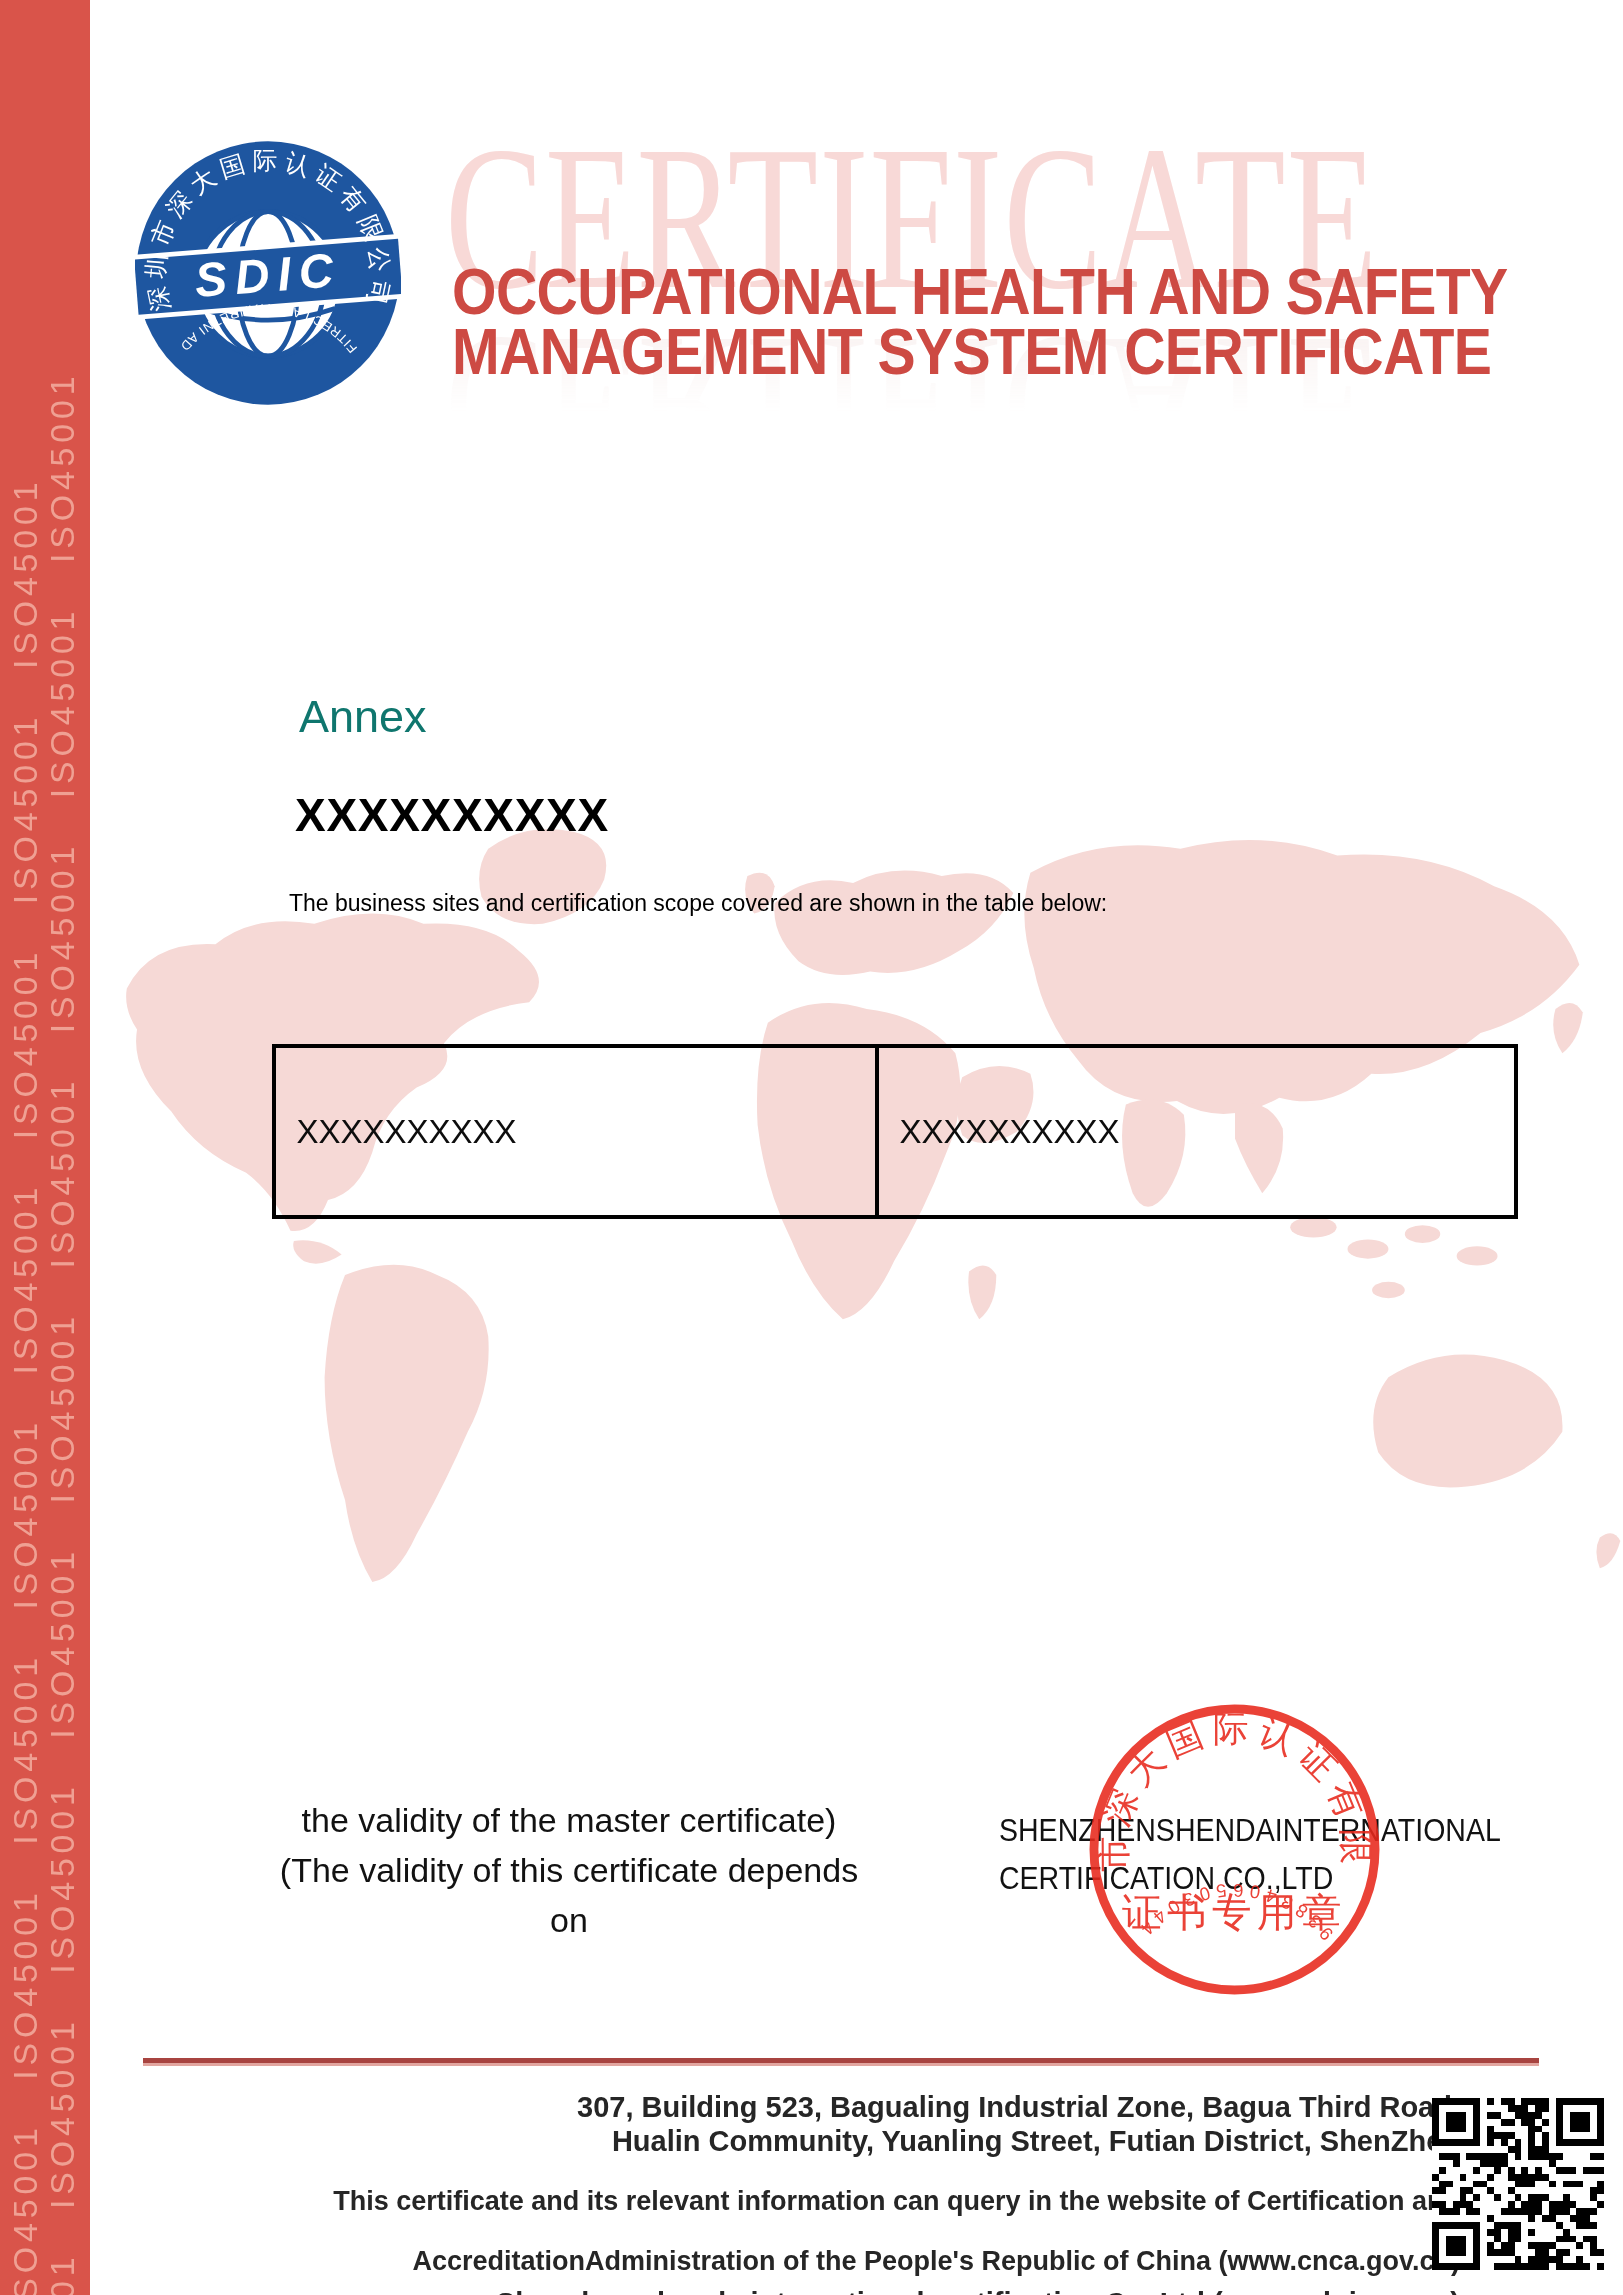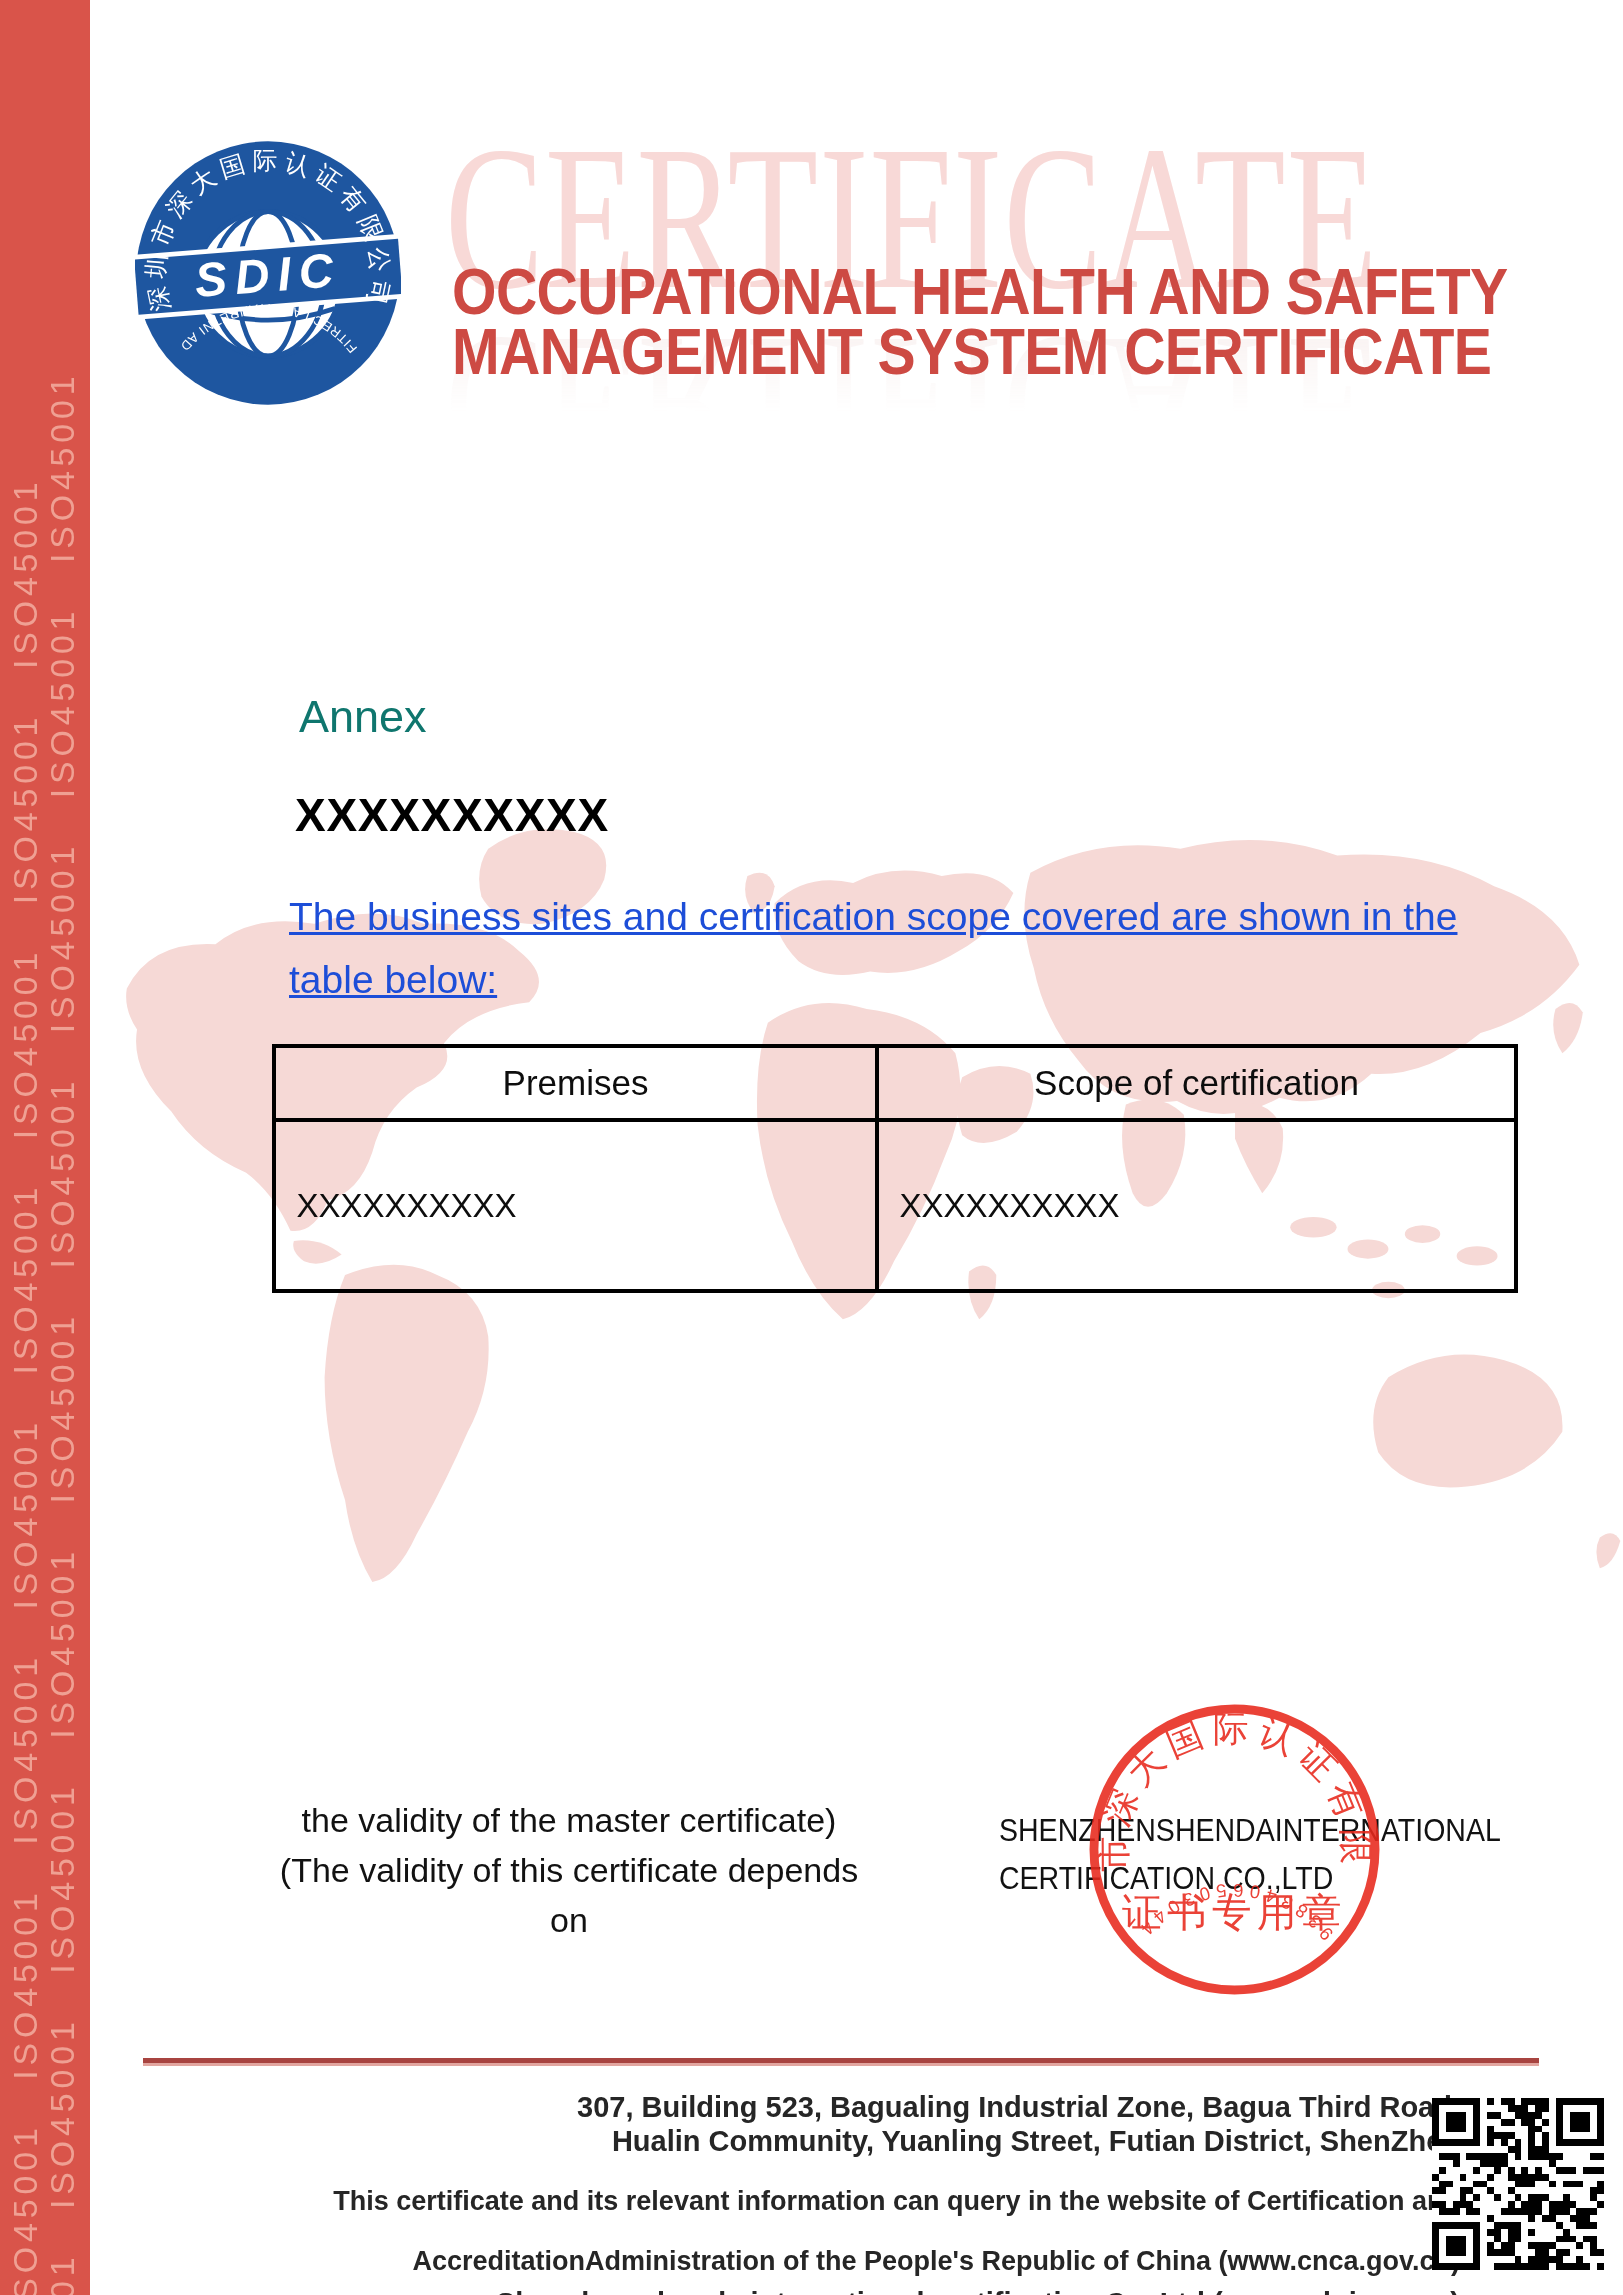--- a/index.html
+++ b/index.html
@@ -41,21 +41,21 @@
     position:absolute;left:452px;top:262px;color:#cd4a43;font-weight:700;
     font-size:65px;line-height:.92;letter-spacing:-0.7px;white-space:nowrap;
     transform:scaleX(.88);transform-origin:0 0;
   }
   
   .cert-no{position:absolute;left:0;top:465px;width:1494px;text-align:right;font-size:35px;color:#121212;}
   .cert-no .val{margin-left:29px;}
   
   .annex{position:absolute;left:299px;top:691px;font-size:45px;color:#0f766e;}
   .org-name{position:absolute;left:295px;top:788px;font-size:46px;font-weight:700;color:#000;letter-spacing:0.7px;}
-  .intro{position:absolute;left:289px;top:885px;width:1190px;font-size:39px;line-height:1.62;color:#1d4ed8;text-decoration:underline;}
+  .intro{position:absolute;left:289px;top:885px;width:1190px;font-size:23px;line-height:1.62;color:#000000;}
   
   .cert-table{position:absolute;left:272px;top:1044px;border-collapse:collapse;table-layout:fixed;width:1242px;}
   .cert-table td{border:4.8px solid #000;background:transparent;}
   .cert-table .hdr td{height:68px;text-align:center;font-size:35px;color:#0d0d0d;}
   .cert-table .row td{height:165px;font-size:33px;color:#0d0d0d;padding-left:20.5px;vertical-align:middle;}
   
   .validity{position:absolute;left:265px;top:1796px;width:608px;text-align:center;font-size:34px;line-height:1.47;color:#121212;}
   .issuer{position:absolute;left:999px;top:1807px;width:477px;font-size:31px;line-height:1.55;color:#121212;
           transform:scaleX(.92);transform-origin:0 0;}
   .issuer .jline{display:flex;justify-content:space-between;}
@@ -145,24 +145,20 @@
   <div class="annex">Annex</div>
   <div class="org-name">XXXXXXXXXX</div>
   <div class="intro">The business sites and certification scope covered are shown in the table below:</div>
 
   <table class="cert-table">
     <colgroup>
         <col style="width:603px">
         <col style="width:639px">
       </colgroup>
     <tbody>
-        <tr class="hdr">
-      <td>Premises</td>
-      <td>Scope of certification</td>
-    </tr>
     <tr class="row">
       <td>XXXXXXXXXX</td>
       <td>XXXXXXXXXX</td>
     </tr>
   </tbody>
     </table>
 
   <div class="validity">
     <div>the validity of the master certificate)</div>
     <div>(The validity of this certificate depends on</div>

